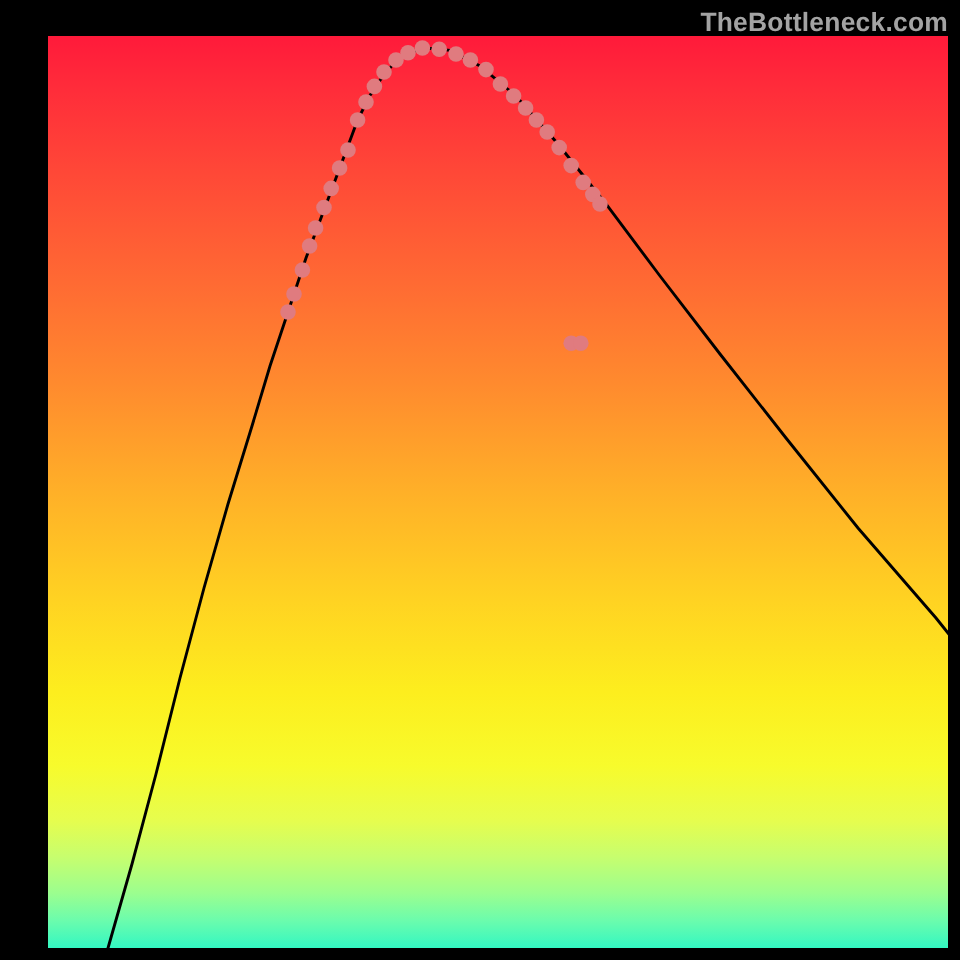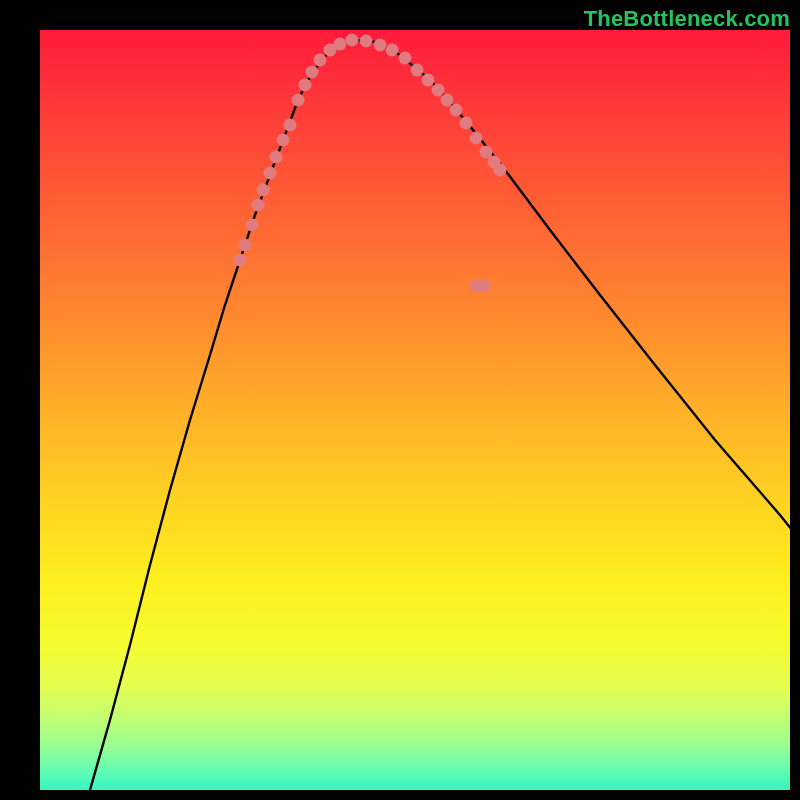--- a/index.html
+++ b/index.html
@@ -42,21 +42,21 @@
       #33f7c2 100%
     );
   }
   .watermark {
     position: absolute;
     top: 6px;
     right: 10px;
     font-family: Arial, Helvetica, sans-serif;
     font-size: 22px;
     font-weight: 600;
-    color: #22c55e;
+    color: #a3a3a3;
     letter-spacing: 0.2px;
     user-select: none;
   }
   svg.curve {
     position: absolute;
     left: 0;
     top: 0;
     width: 750px;
     height: 760px;
     overflow: visible;

